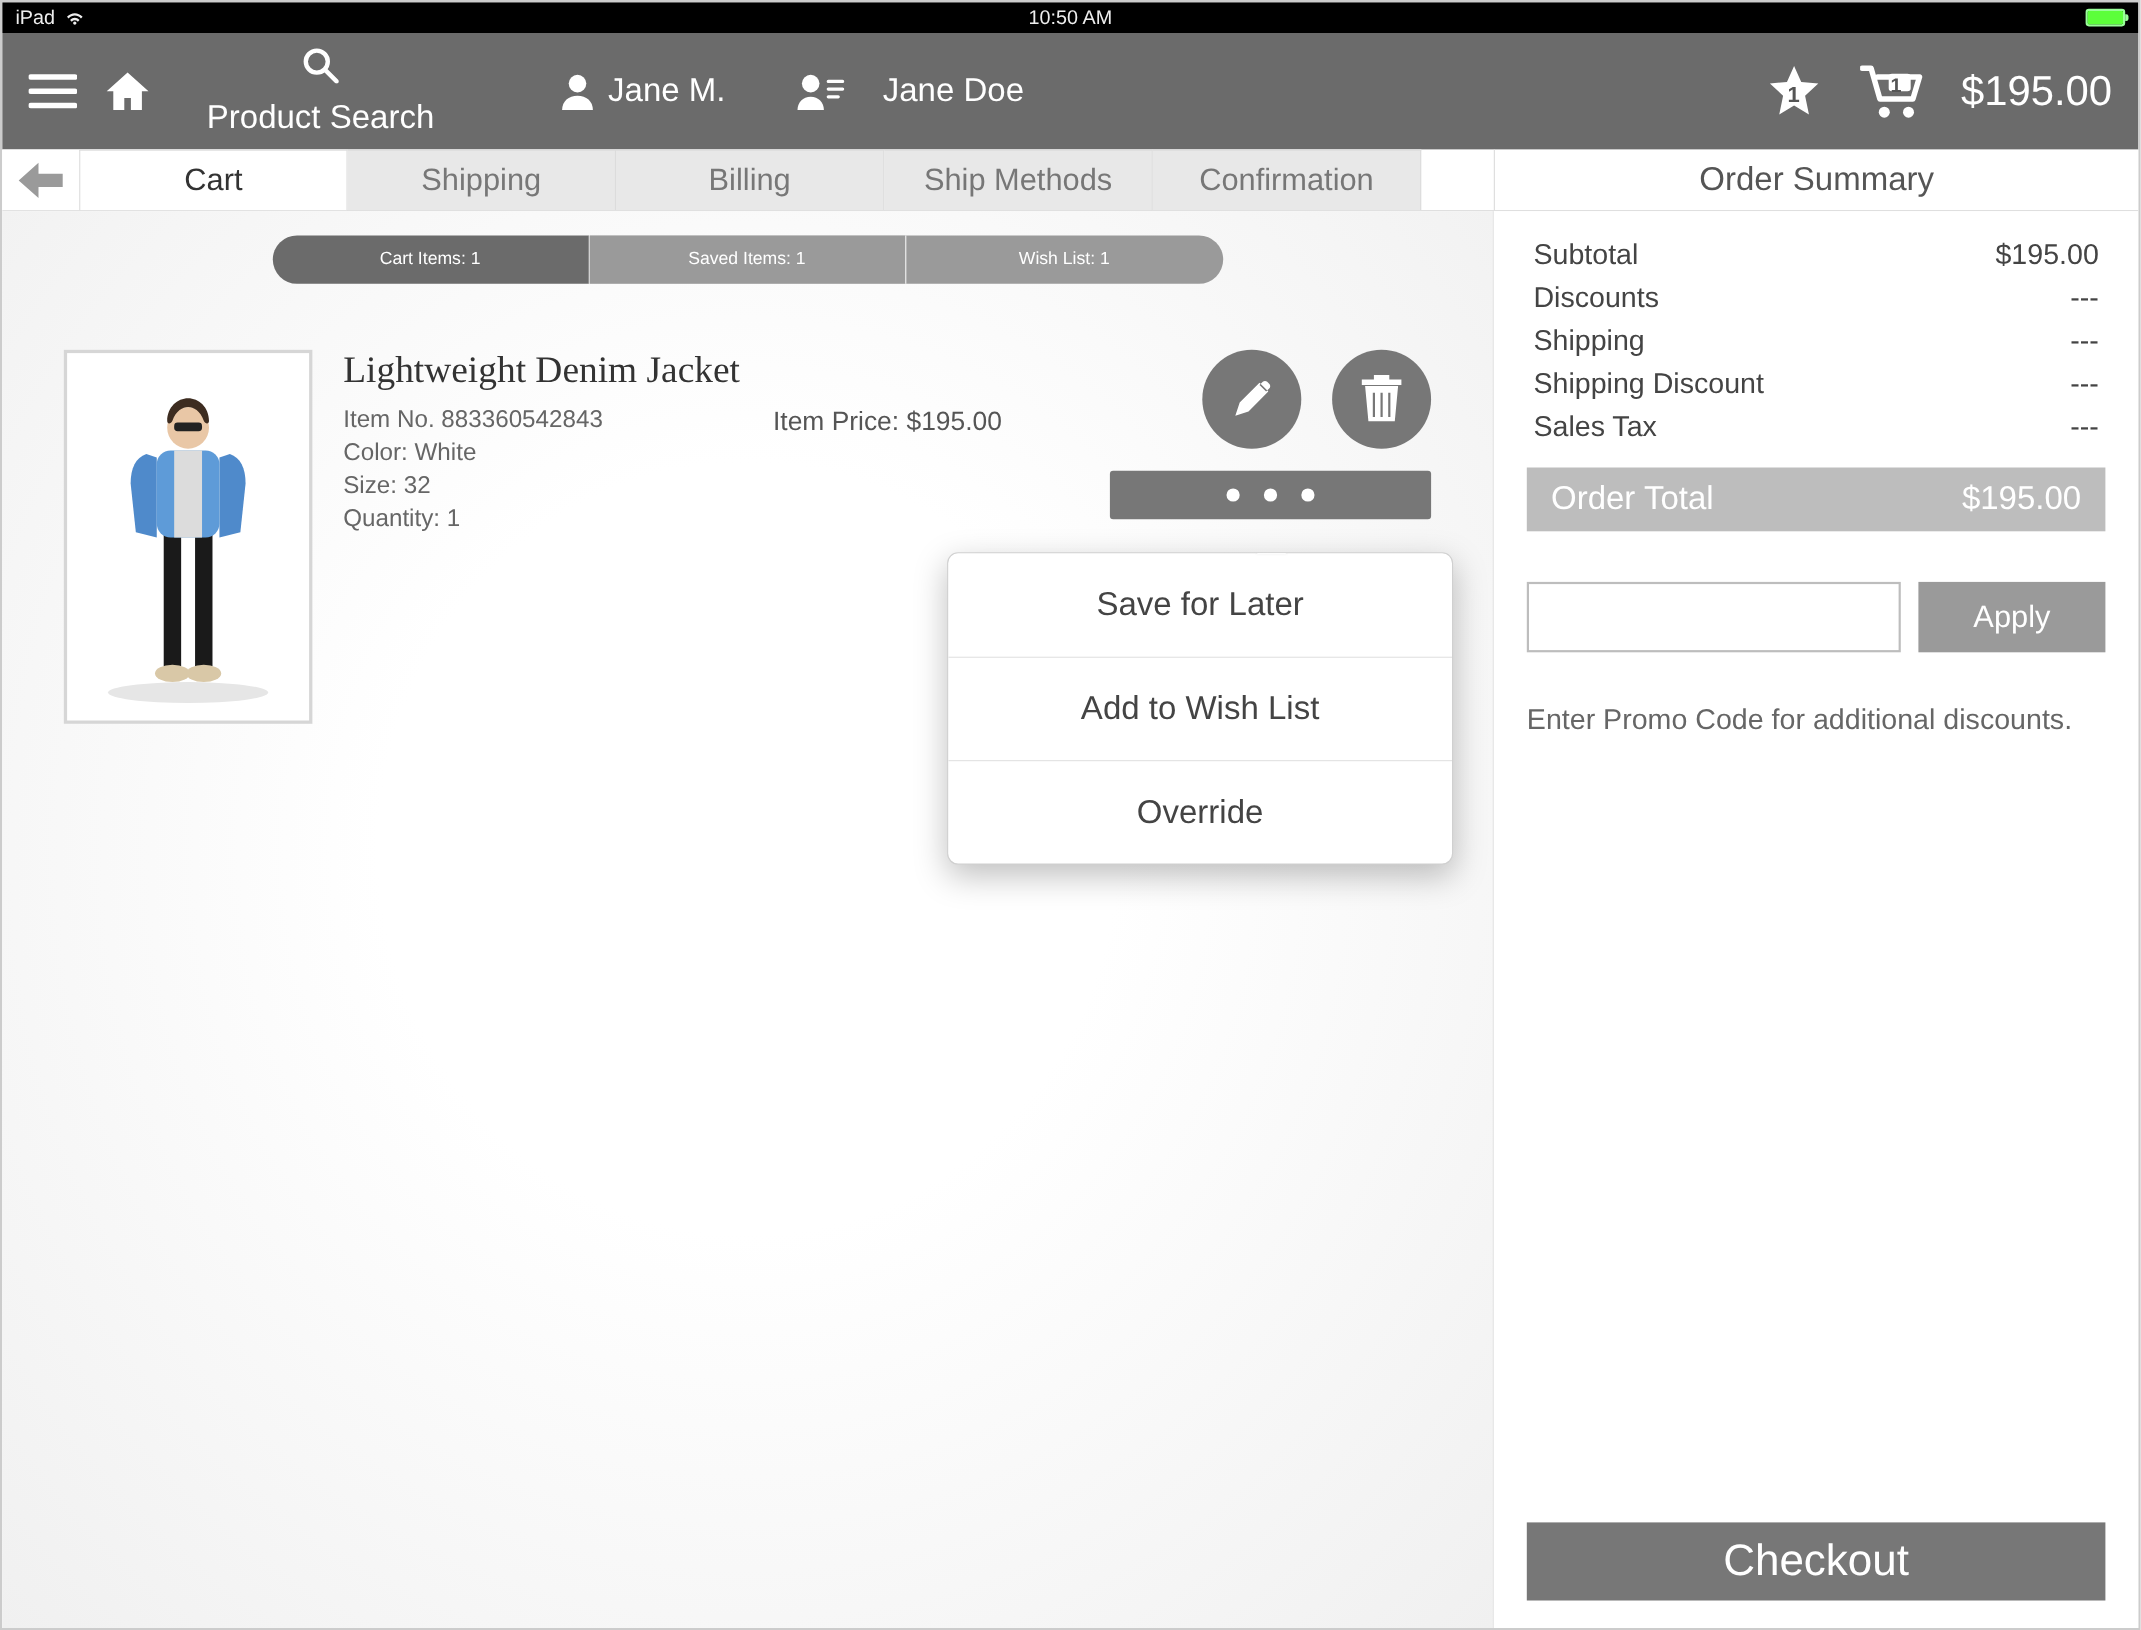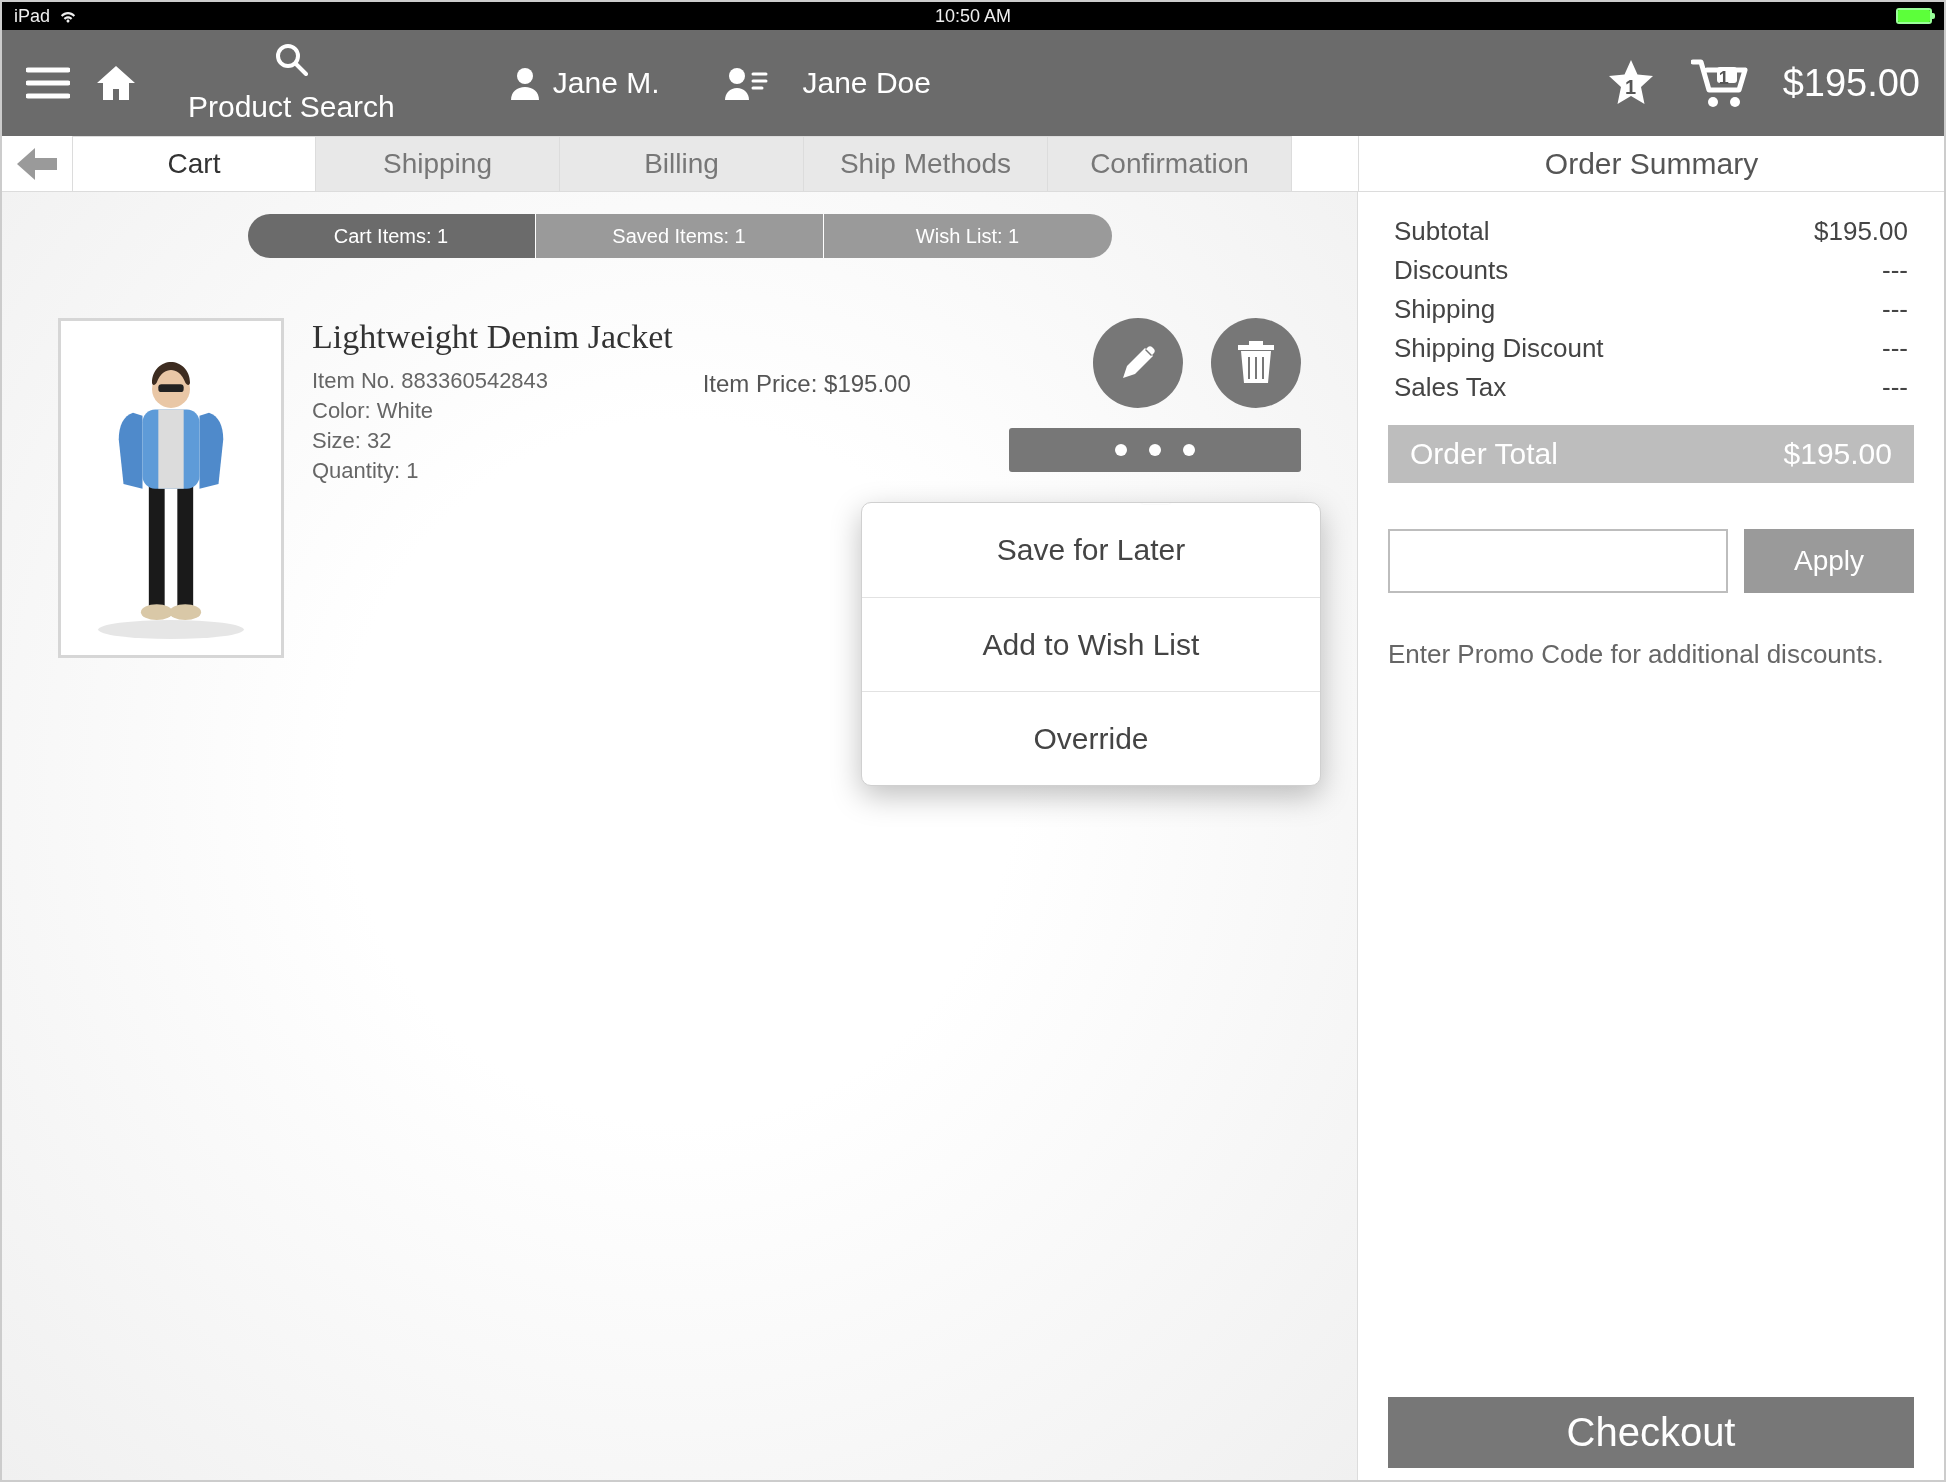--- a/index.html
+++ b/index.html
@@ -69,28 +69,28 @@
   
   .body{flex:1;display:flex;min-height:0;}
   .left{
     flex:1;display:flex;flex-direction:column;
     background:radial-gradient(ellipse at 50% 45%, #fff 35%, #f0f0f0 100%);
     border-right:1px solid var(--hair);
   }
   .right{
     width:586px;display:flex;flex-direction:column;
     background:#fff;
-    padding:20px 30px 12px;
+    padding:20px 30px 25px;
   }
 
   
   .pills{display:flex;justify-content:center;gap:0;margin:22px 0 60px;}
   .pill{
     height:44px;min-width:288px;display:flex;align-items:center;justify-content:center;
-    background:var(--mid);color:#fff;font-size:20px;cursor:pointer;
+    background:var(--mid);color:#fff;font-size:16px;cursor:pointer;
     border-right:1px solid #fff;
   }
   .pill:first-child{border-radius:22px 0 0 22px;}
   .pill:last-child{border-radius:0 22px 22px 0;border-right:none;}
   .pill.dark{background:var(--dk);}
 
   
   .line-item{display:flex;gap:28px;padding:0 56px;align-items:flex-start;}
   .thumb{
     width:226px;height:340px;border:3px solid #d6d6d6;background:#fff;

